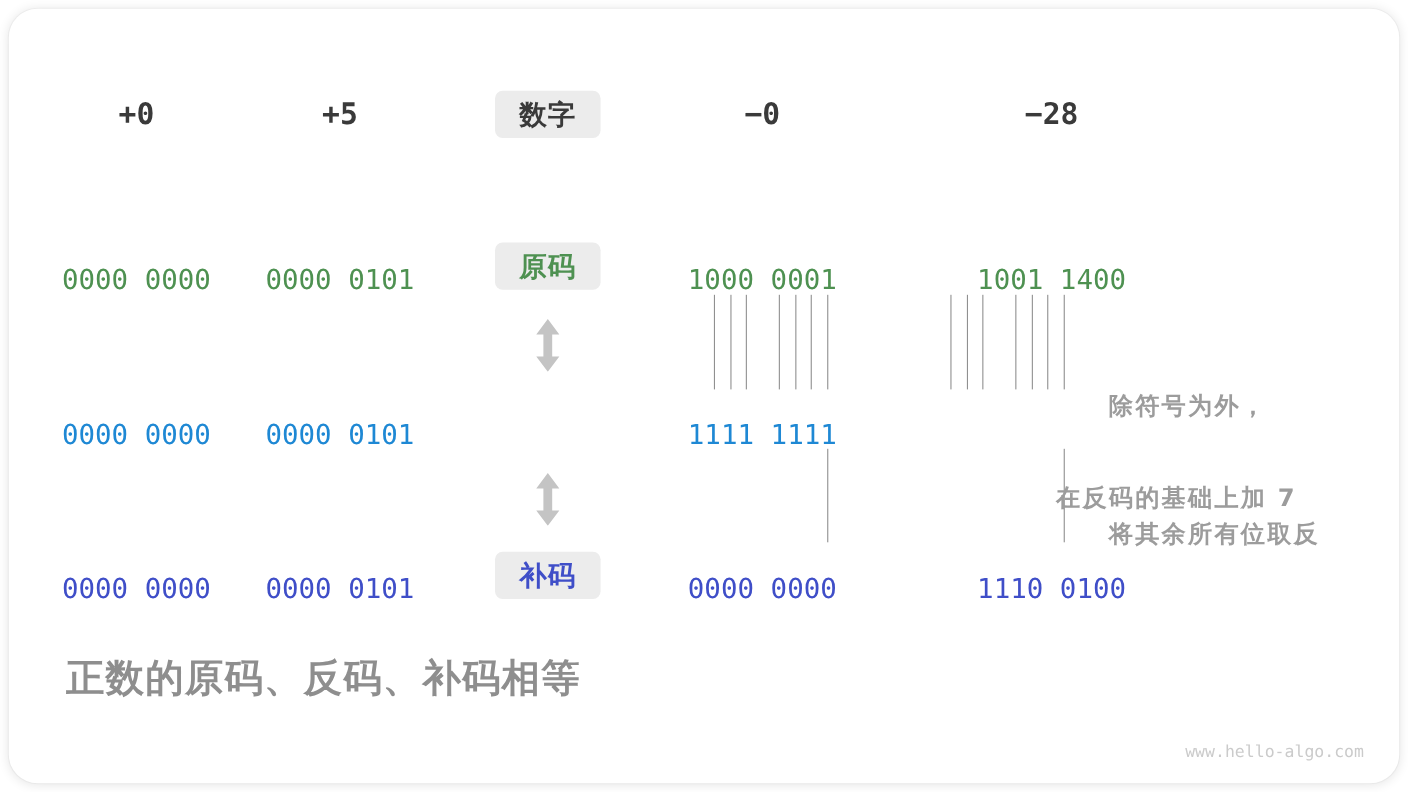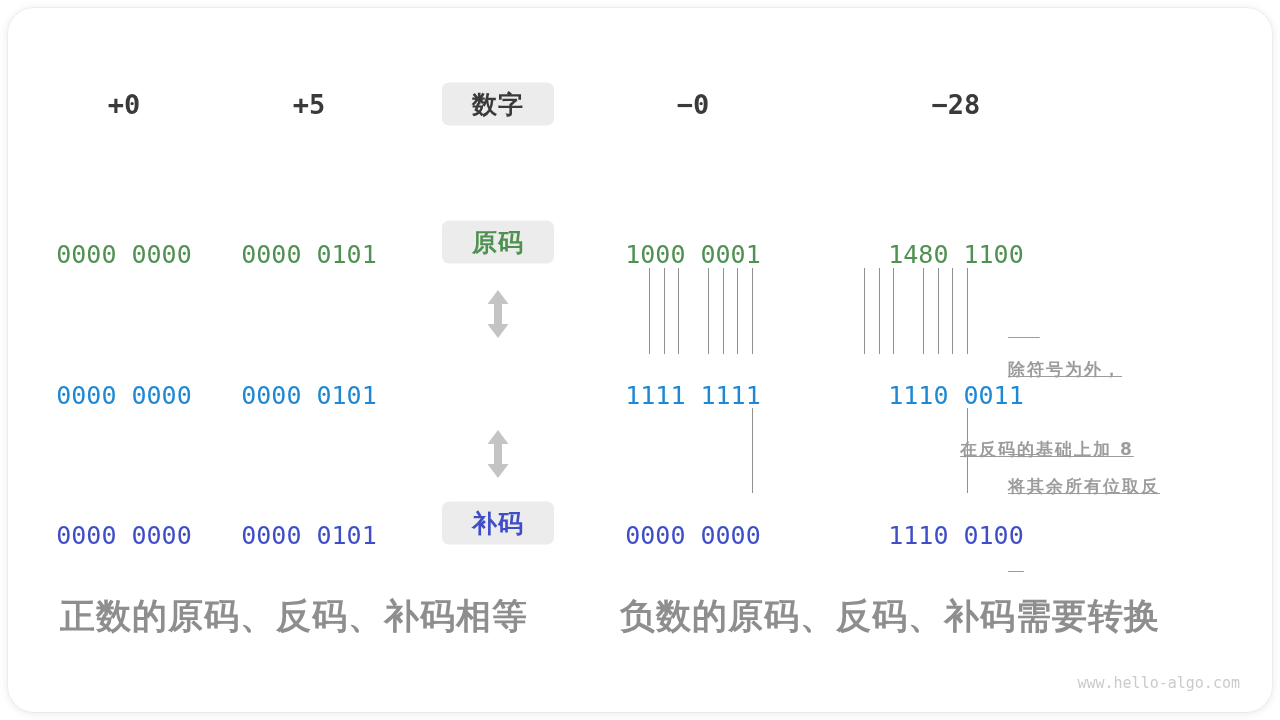--- a/index.html
+++ b/index.html
@@ -38,21 +38,21 @@
     font-weight: 500;
     margin-top: 12px;
   }
   .row-yuan { color: var(--sign-magnitude, #4E9151); }
   .row-fan  { color: var(--ones-complement, #1E88D4); }
   .row-bu   { color: var(--twos-complement, #3F4EC8); }
 
   .badge {
     position: absolute;
     transform: translate(-50%, -50%);
-    width: 112px; height: 43px;
+    width: 96px; height: 43px;
     background: var(--badge-bg, #ECECEC);
     border-radius: 7px;
     display: flex;
     align-items: center;
     justify-content: center;
     font-weight: bold;
     font-size: 25px;
     letter-spacing: 1px;
   }
   .badge-dark { color: var(--label-dark, #3A3A3A); }
@@ -85,24 +85,23 @@
     height: 85px;
     background: var(--line-gray, #909090);
   }
   .pl1 { left: 744px; }
   .pl2 { left: 959px; }
 
   .annotation {
     position: absolute;
     font-weight: bold;
     color: var(--annotation-gray, #9C9C9C);
-    font-size: 17px;
+    font-size: 22px;
     letter-spacing: 2px;
     white-space: pre;
-    text-decoration: underline;
   }
   .anno-invert { left: 1000px; top: 264px; line-height: 39px; }
   .anno-addone { left: 952px;  top: 430px; }
 
   .caption {
     position: absolute;
     font-weight: bold;
     color: var(--caption-gray, #8E8E8E);
     font-size: 35px;
     letter-spacing: 1px;
@@ -128,26 +127,25 @@
   <span class="anchor num-label c1 rh">+0</span>
   <span class="anchor num-label c2 rh">+5</span>
   <span class="anchor num-label c3 rh">−0</span>
   <span class="anchor num-label c4 rh">−28</span>
   <div class="badge badge-dark cb rh">数字</div>
 
   <span class="anchor bin row-yuan c1 r1">0000 0000</span>
   <span class="anchor bin row-yuan c2 r1">0000 0101</span>
   <div class="badge row-yuan cb r1">原码</div>
   <span class="anchor bin row-yuan c3 r1">1000 0001</span>
-  <span class="anchor bin row-yuan c4 r1">1480 1100</span>
+  <span class="anchor bin row-yuan c4 r1">1001 1400</span>
 
   <span class="anchor bin row-fan c1 r2">0000 0000</span>
   <span class="anchor bin row-fan c2 r2">0000 0101</span>
   <span class="anchor bin row-fan c3 r2">1111 1111</span>
-  <span class="anchor bin row-fan c4 r2">1110 0011</span>
 
   <span class="anchor bin row-bu c1 r3">0000 0000</span>
   <span class="anchor bin row-bu c2 r3">0000 0101</span>
   <div class="badge row-bu cb r3">补码</div>
   <span class="anchor bin row-bu c3 r3">0000 0000</span>
   <span class="anchor bin row-bu c4 r3">1110 0100</span>
 
   <svg class="arrow-icon" style="left:490px; top:306px;" width="22" height="48" viewBox="0 0 22 48" aria-hidden="true">
     <path d="M11 0 L21.5 14 L15 14 L15 34 L21.5 34 L11 48 L0.5 34 L7 34 L7 14 L0.5 14 Z" fill="#C4C4C4"></path>
   </svg>
@@ -172,19 +170,18 @@
       <div class="tick-line" style="left: 959px;"></div>
     </div>
 
   <div class="plus-line pl1"></div>
   <div class="plus-line pl2"></div>
 
   <div class="annotation anno-invert">
     <div>除符号为外，</div>
     <div>将其余所有位取反</div>
   </div>
-  <div class="annotation anno-addone">在反码的基础上加 8</div>
+  <div class="annotation anno-addone">在反码的基础上加 7</div>
 
   <div class="caption cap-pos">正数的原码、反码、补码相等</div>
-  <div class="caption cap-neg">负数的原码、反码、补码需要转换</div>
 
   <div class="watermark">www.hello-algo.com</div>
 </div>
 
 </body></html>

